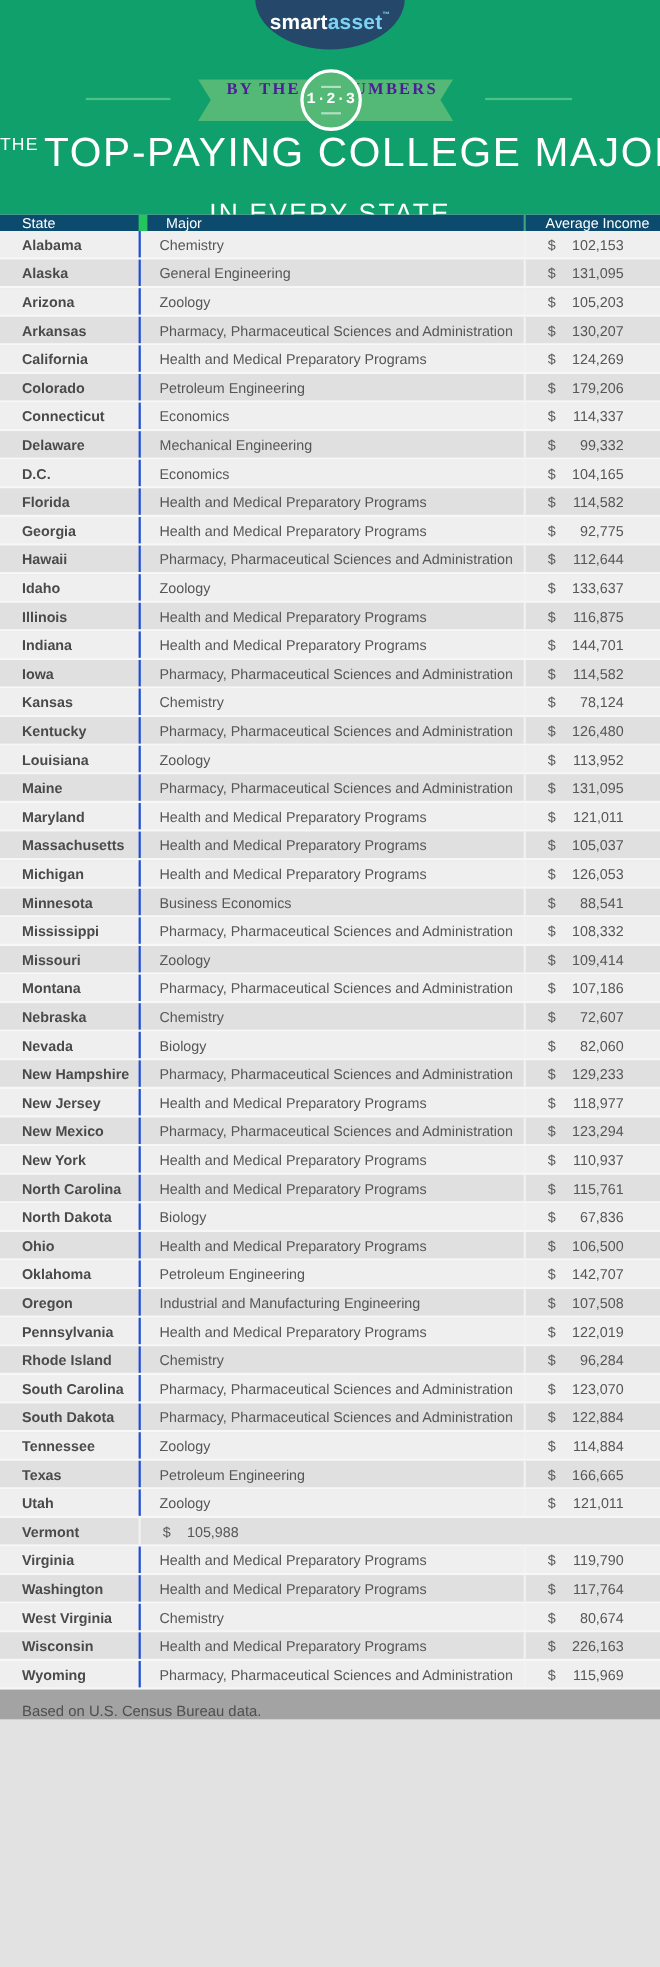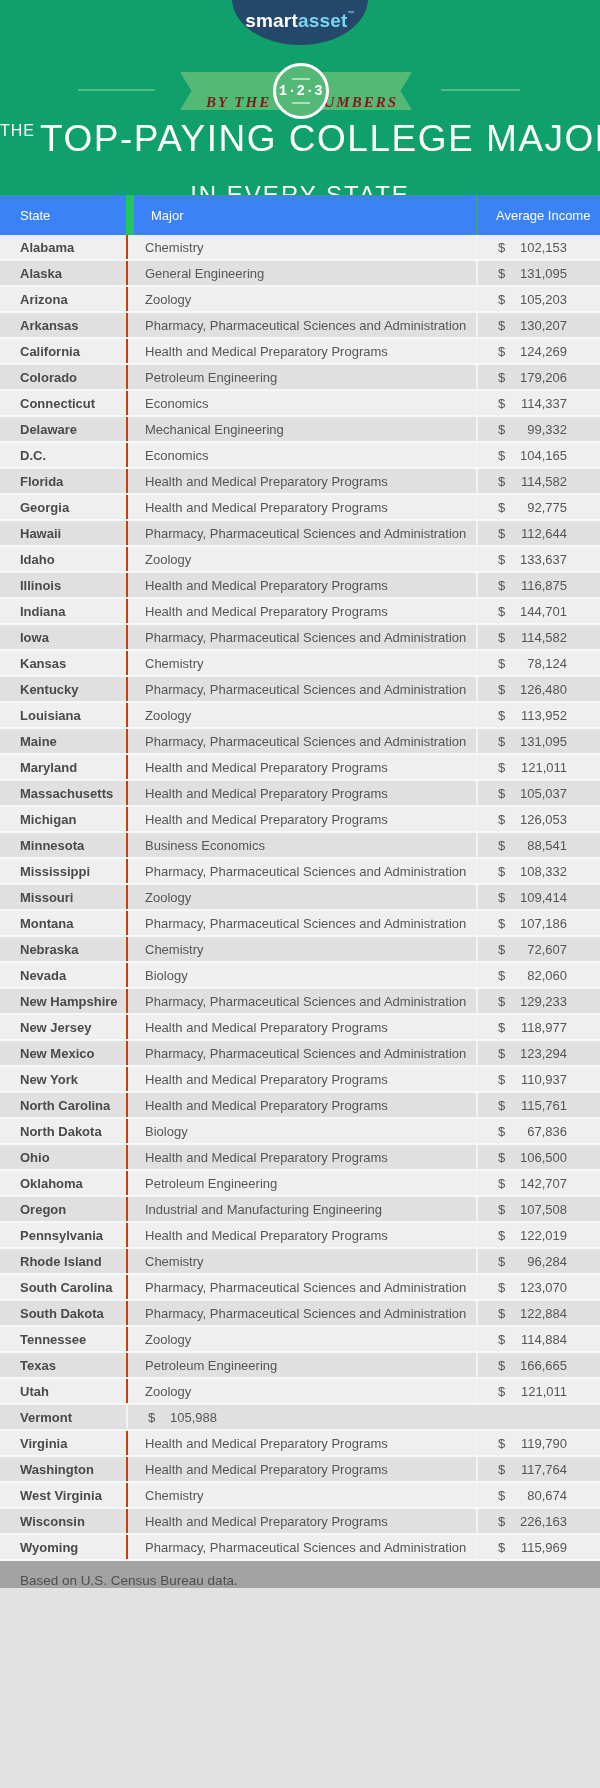--- a/index.html
+++ b/index.html
@@ -21,52 +21,52 @@
 
   .ribbon-row { position: absolute; top: 72px; left: 0; width: 600px; height: 40px; }
   .side-line { position: absolute; top: 17px; height: 2px; background: #4fc188; }
   .side-line.left { left: 78px; width: 77px; }
   .side-line.right { left: 441px; width: 79px; }
   .ribbon {
     position: absolute; left: 180px; top: 0; width: 232px; height: 38px; background: #54b977;
     clip-path: polygon(0% 0%, 100% 0%, 95% 50%, 100% 100%, 0% 100%, 5% 50%);
   }
   .ribbon-text {
-    position: absolute; top: 22px; color: #7f1d1d; font-weight: bold; font-size: 15px;
-    letter-spacing: 2px; font-family: "Liberation Serif", serif; font-style: italic;
+    position: absolute; top: 1px; color: #4c1d95; font-weight: bold; font-size: 15px;
+    letter-spacing: 2px; font-family: "Liberation Serif", serif;
   }
   .by-the { left: 26px; }
   .numbers { right: 14px; }
   .circle {
     position: absolute; left: 273px; top: -9px; width: 56px; height: 56px;
     background: #54b977; border: 3px solid #ffffff; border-radius: 50%; z-index: 2;
     display: flex; flex-direction: column; align-items: center; justify-content: center; gap: 3px;
   }
   .circle-num { color: #ffffff; font-weight: bold; font-size: 14px; letter-spacing: 0.5px; font-family: Liberation Mono, monospace; }
   .circle-dash { width: 18px; height: 2px; background: rgba(255,255,255,0.55); }
 
   .title { position: absolute; top: 118px; width: 100%; text-align: center; color: #ffffff; white-space: nowrap; }
   .title-the { display: inline-block; font-size: 16px; letter-spacing: 1px; transform: translateY(-15px); margin-right: 5px; }
   .title-main { font-size: 37px; font-weight: normal; letter-spacing: 1.5px; }
   .subtitle { position: absolute; top: 181px; width: 100%; text-align: center; color: #ffffff; font-size: 24px; letter-spacing: 2px; }
 
   
-  .thead { display: flex; width: 600px; height: 40px; background: #3b82f6; color: #ffffff; font-size: 13px; }
+  .thead { display: flex; width: 600px; height: 15px; background: #0c4a6e; color: #ffffff; font-size: 13px; }
   .th { display: flex; align-items: center; }
   .th-state  { width: 126px; padding-left: 20px; }
   .th-major  { width: 350px; padding-left: 17px; border-left: 8px solid #22c55e; }
   .th-income { width: 124px; padding-left: 18px; border-left: 2px solid #3aa57c; }
 
   .tbody { width: 600px; }
   .row { display: flex; width: 600px; height: 26px; border-bottom: 2px solid #f7f7f7; color: #565656; font-size: 13px; }
   .row.odd  { background: #efefef; }
   .row.even { background: #e0e0e0; }
   .cell { display: flex; align-items: center; overflow: hidden; white-space: nowrap; }
   .c-state  { width: 126px; padding-left: 20px; font-weight: bold; color: #4a4a4a; }
-  .c-major  { width: 350px; padding-left: 17px; border-left: 2px solid #c2410c; }
+  .c-major  { width: 350px; padding-left: 17px; border-left: 2px solid #1d4ed8; }
   .c-income { width: 124px; padding-left: 20px; padding-right: 33px; border-left: 2px solid #f2f2f2; justify-content: space-between; }
 
   .footer { padding: 12px 0 0 20px; font-size: 13.5px; color: #4f4f4f; background: #a3a3a3; }
 </style>
 </head>
 <body>
 
 <div class="page">
 
   <div class="header">

